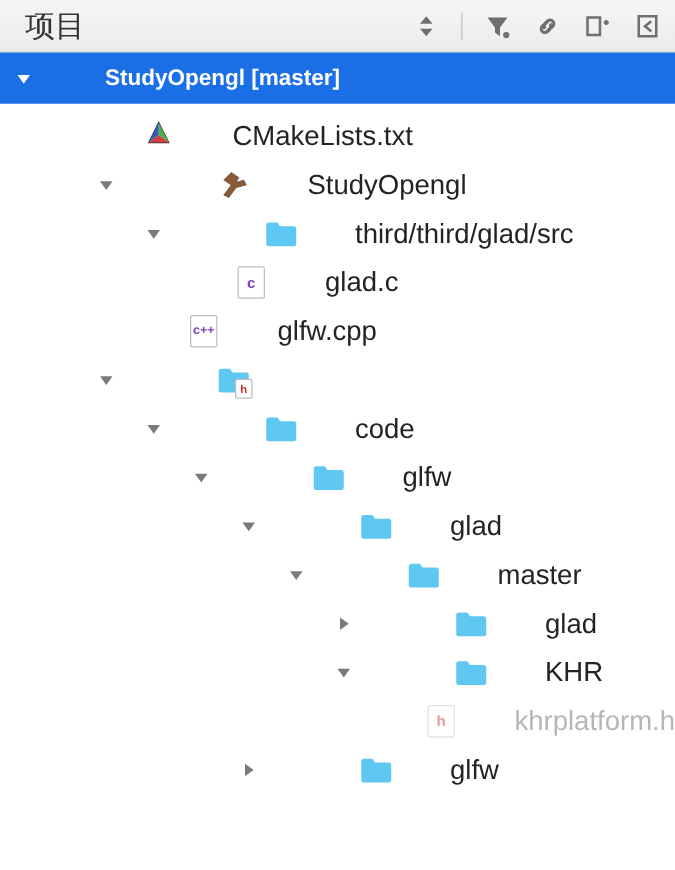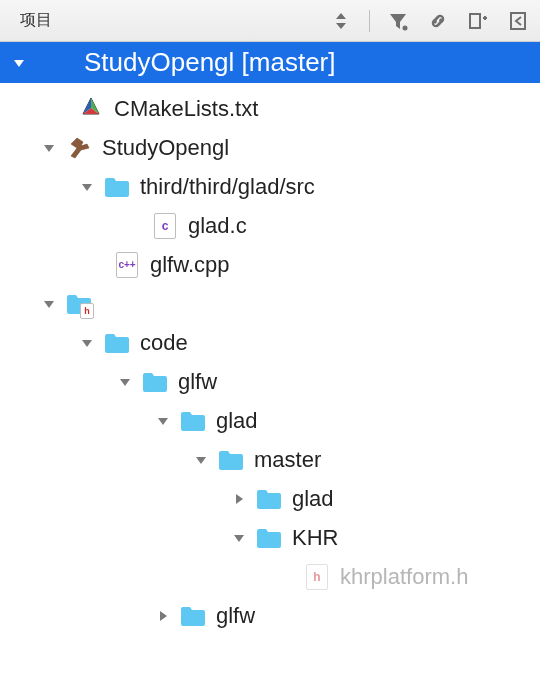--- a/index.html
+++ b/index.html
@@ -1,32 +1,32 @@
 <!DOCTYPE html>
 <html><head>
 <meta charset="utf-8">
 <style>
 * { margin:0; padding:0; box-sizing:border-box; font-family:-apple-system,"Helvetica Neue",Arial,sans-serif; }
 html,body { width:540px; height:696px; background:#fff; overflow:hidden; }
 
 
 .header { display:flex; align-items:center; height:42px; background:linear-gradient(#f7f6f6,#ecebeb); border-bottom:1px solid #d0cfcf; padding:0 10px 0 20px; }
-.header-title { font-size:16px; color:#333; flex:1; }
+.header-title { font-size:24px; color:#333; flex:1; }
 .header-icons { display:flex; align-items:center; gap:16px; color:#707070; }
 .header-icons .hi { display:flex; align-items:center; justify-content:center; width:24px; height:24px; }
 .vsep { width:1px; height:22px; background:#bfbfbf; }
 
 
 .sel-row { display:flex; align-items:center; height:41px; background:#1a6fe6; color:#fff; padding-left:8px; gap:10px; }
 .sel-row .disclosure svg path { fill:#fff; }
-.sel-row .label { font-size:26px; font-weight:400; }
+.sel-row .label { font-size:18px; font-weight:700; }
 
 
 .tree { padding-top:6px; }
-.row { display:flex; align-items:center; height:39px; font-size:22px; color:#232323; }
+.row { display:flex; align-items:center; height:39px; font-size:22px; color:#232323;gap:36px; }
 .row.dim { color:#b6b6b6; }
 .spacer { flex:0 0 auto; }
 .disclosure { width:22px; display:flex; justify-content:center; align-items:center; }
 .disclosure svg { width:14px; height:14px; }
 .disclosure svg path { fill:#7a7a7a; }
 .icon { width:26px; height:26px; display:flex; align-items:center; justify-content:center; margin-right:10px; }
 .label { white-space:nowrap; }
 
 
 .folder-icon svg { width:26px; height:22px; }

